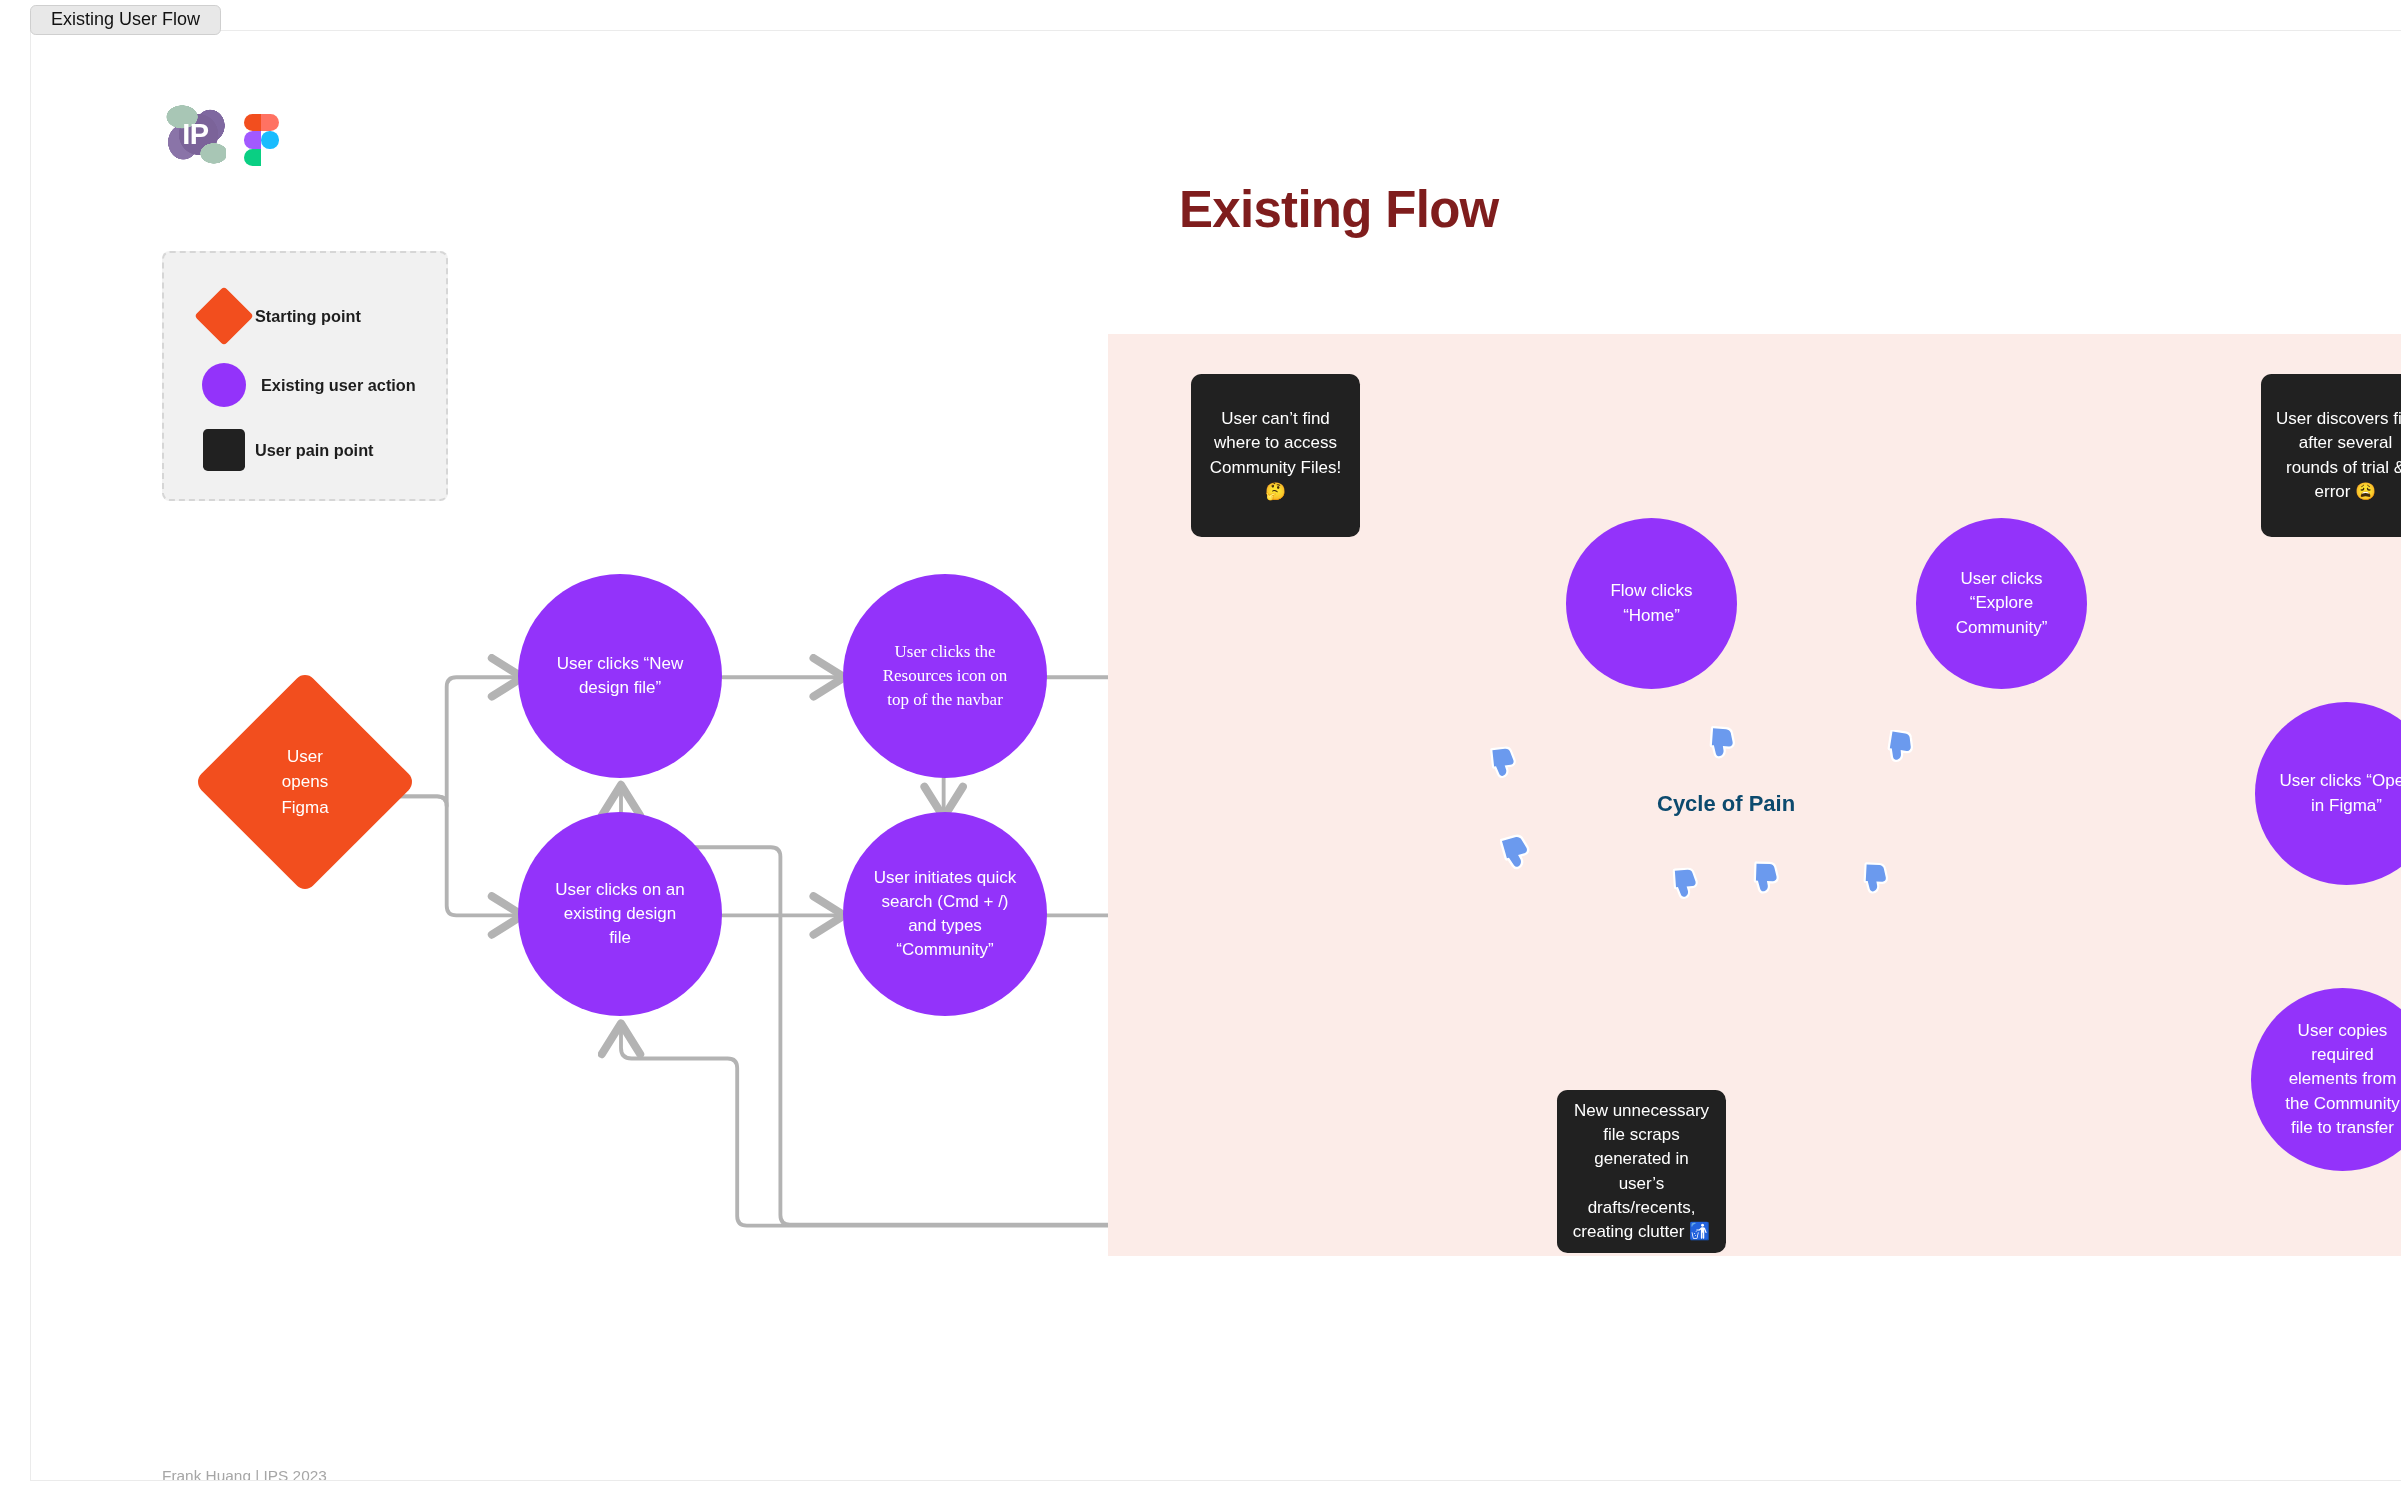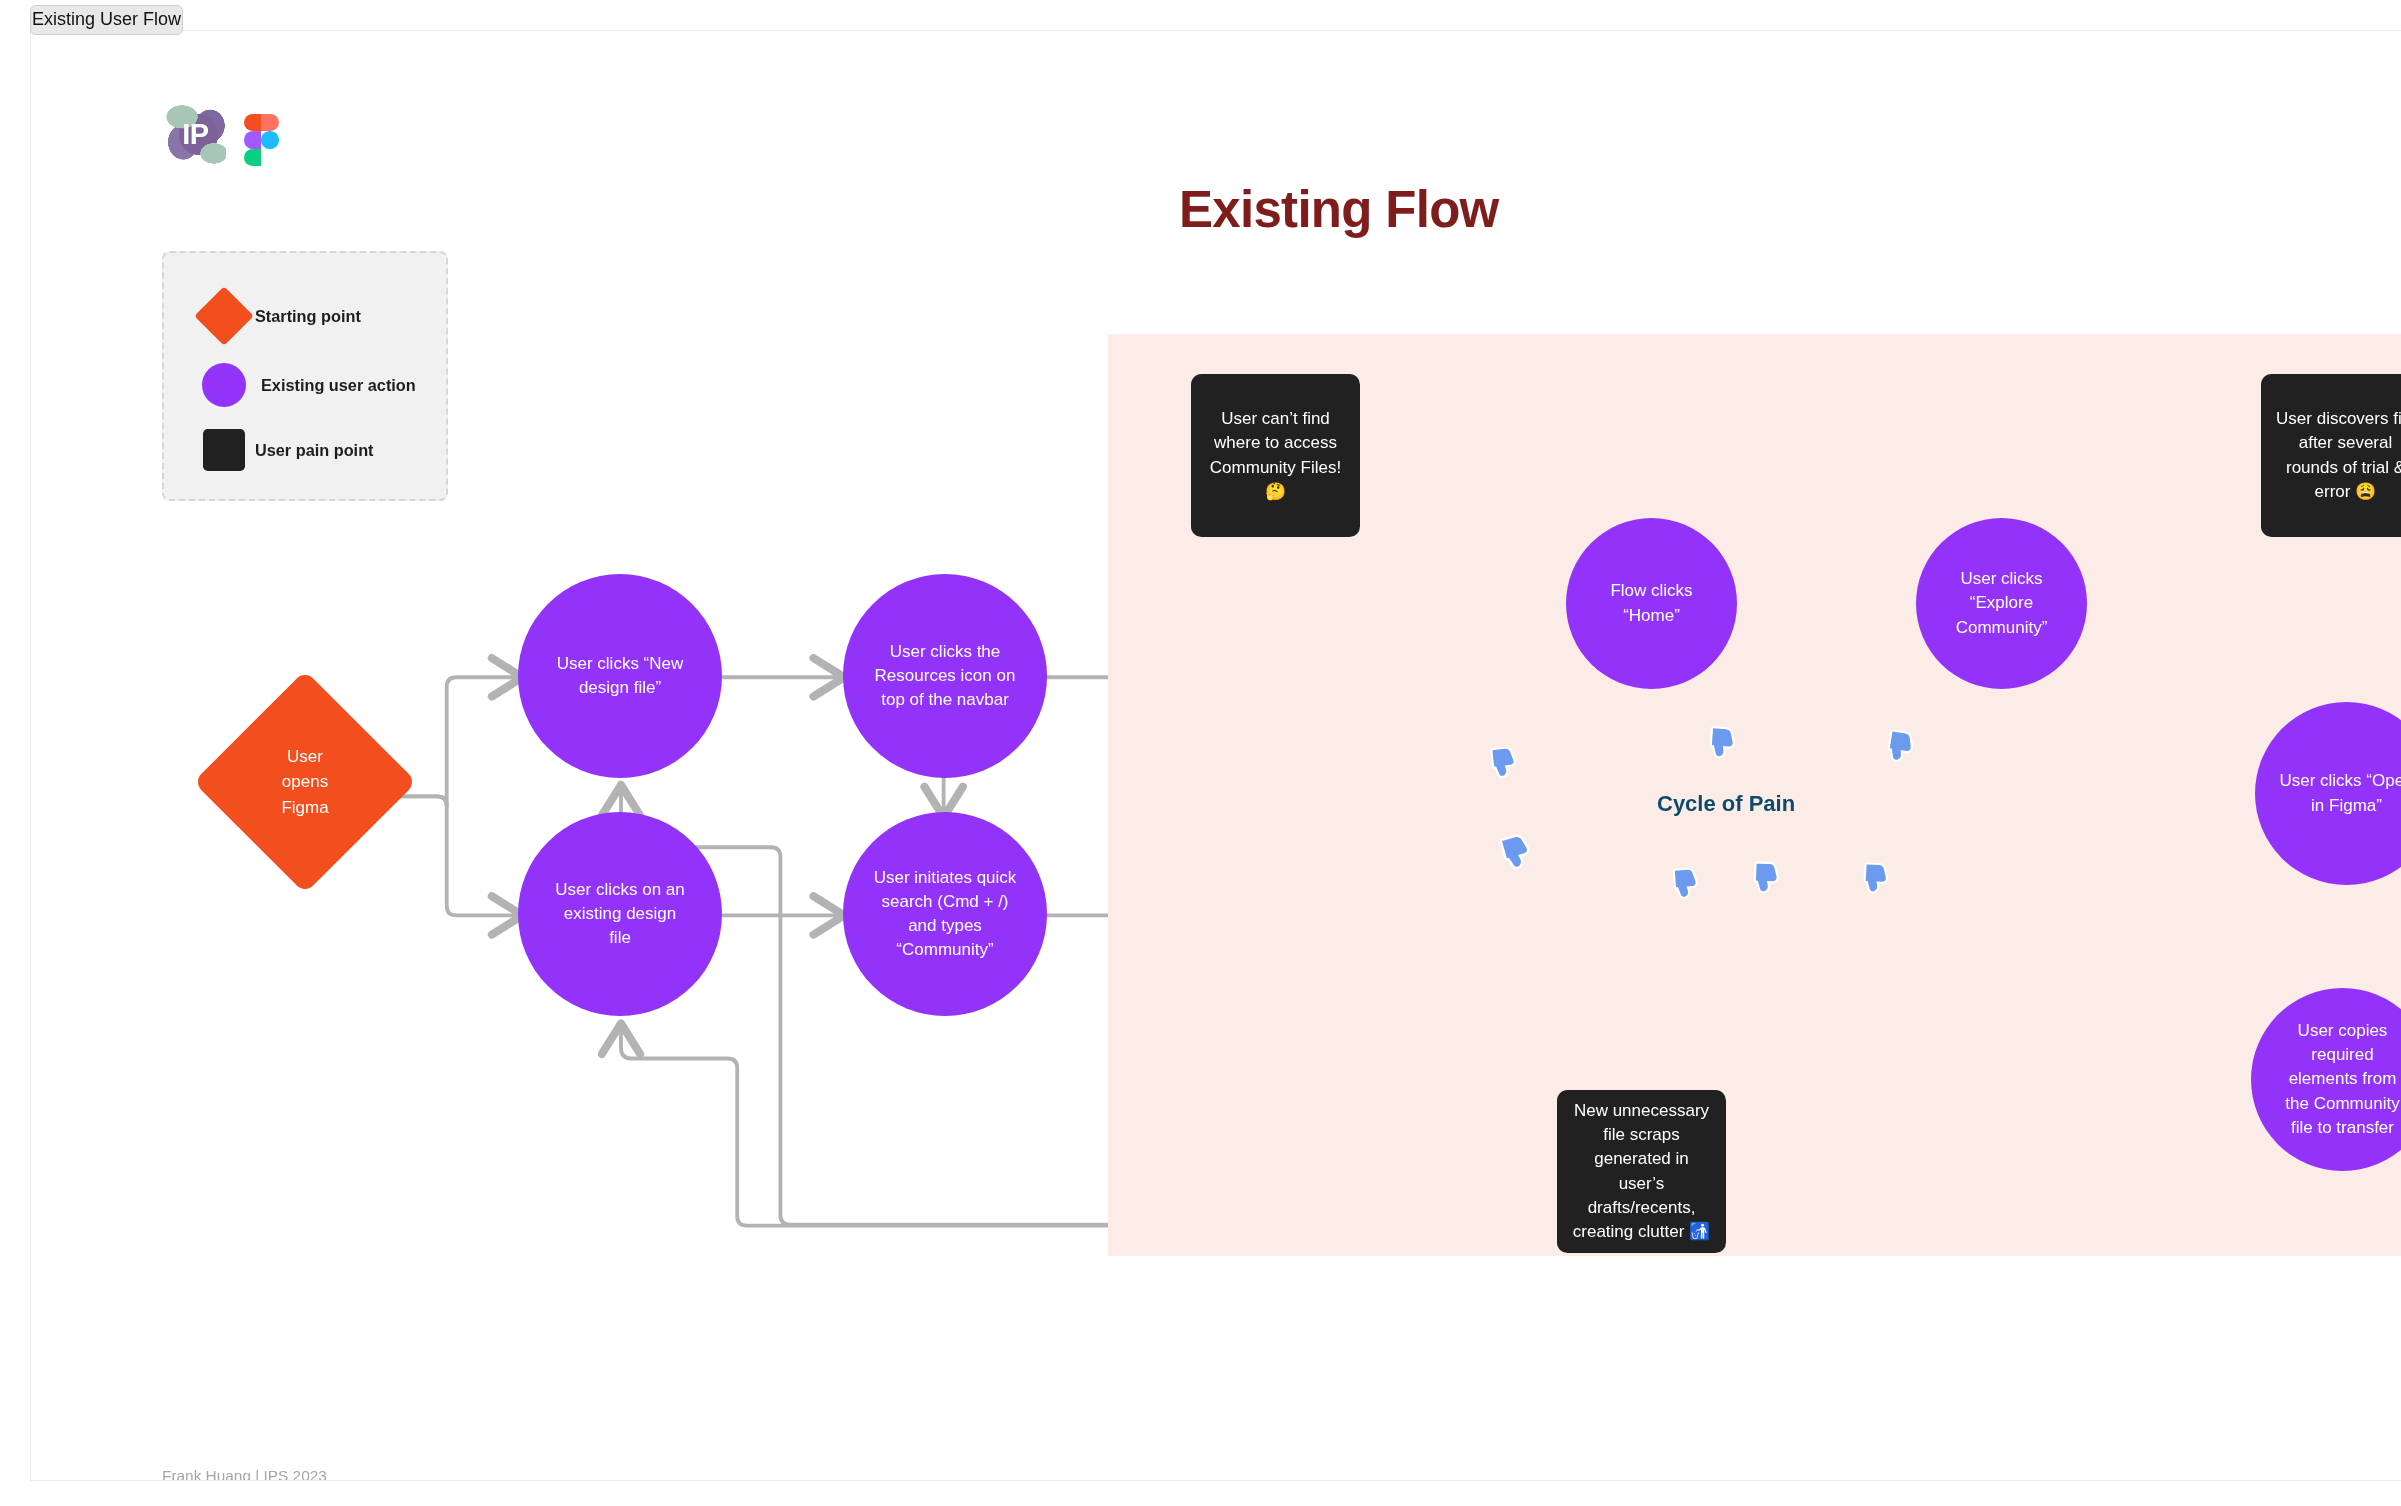--- a/index.html
+++ b/index.html
@@ -8,21 +8,21 @@
     background: #ffffff;
     font-family: "Liberation Sans", sans-serif;
     overflow: hidden;
   }
 
   
   #tab-chip {
     position: absolute;
     left: 30px; top: 4.8px;
     height: 30px;
-    padding: 0 1px;
+    padding: 0 20px;
     background: #e8e8e8;
     border: 1px solid #cfcfcf;
     border-radius: 5.8px;
     display: flex; align-items: center;
     font-size: 18px;
     color: #111;
     white-space: nowrap;
     z-index: 30;
   }
 
@@ -283,21 +283,21 @@
   </div>
 
   <div class="node circle-node" style="left:487px; top:543px; width:204px; height:204px;">
     <span class="txt" style="max-width:144px;">User clicks “New design file”</span>
   </div>
   <div class="node circle-node" style="left:487px; top:781px; width:204px; height:204px;">
     <span class="txt" style="max-width:144px;">User clicks on an existing design file</span>
   </div>
 
   <div class="node circle-node" style="left:812px; top:543px; width:204px; height:204px;">
-    <span class="txt" style="max-width:154px;">User clicks the Resources icon on top of the navbar</span>
+    <span class="txt" style="max-width:154px;font-family:Liberation Serif, serif;">User clicks the Resources icon on top of the navbar</span>
   </div>
   <div class="node circle-node" style="left:812px; top:781px; width:204px; height:204px;">
     <span class="txt" style="max-width:154px;">User initiates quick search (Cmd + /) and types “Community”</span>
   </div>
 
   <div class="node pain-node" style="left:1160px; top:343px; width:169px; height:163px;">
     <span class="txt" style="max-width:144px;">User can’t find where to access Community Files! 🤔</span>
   </div>
   <div class="node circle-node" style="left:1532px; top:516px; width:0; height:0;"></div>
   <div class="node circle-node" style="left:1535px; top:487px; width:171px; height:171px;">

